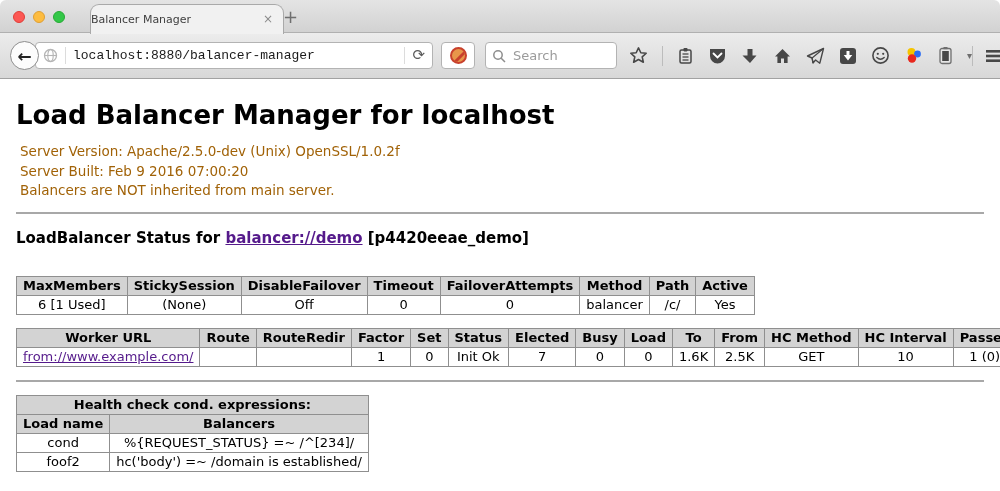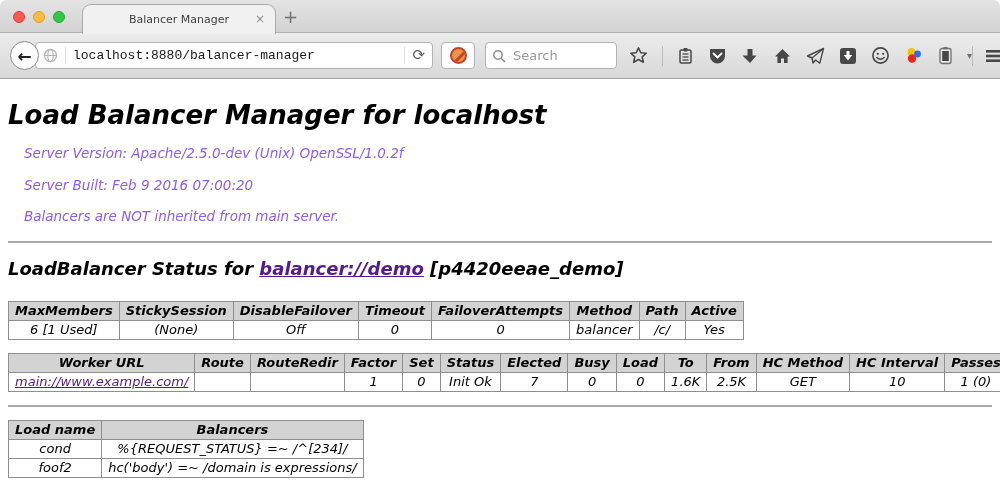--- a/index.html
+++ b/index.html
@@ -17,24 +17,24 @@
     border-bottom:1px solid #b0b0b0;
     border-radius:6px 6px 0 0;
   }
   .traffic { position:absolute; top:11px; left:13px; display:flex; gap:8px; }
   .light { width:12px; height:12px; border-radius:50%; }
   .light.red    { background:#fc5753; border:1px solid #df3e38; }
   .light.yellow { background:#fdbc40; border:1px solid #de9f34; }
   .light.green  { background:#33c748; border:1px solid #27aa35; }
 
   .tab {
-    position:absolute; left:82px; top:4px; width:194px; height:30px;
+    position:absolute; left:90px; top:4px; width:194px; height:30px;
     background:#f1f1f1; border:1px solid #a9a9a9; border-bottom:none;
     border-radius:9px 9px 0 0;
-    display:flex; align-items:center; justify-content:center;
+    display:flex; align-items:center; 
     font-size:11px; color:#3f3f3f;
   }
   .tab-close {
     position:absolute; right:10px; top:8px; font-size:12px; color:#8a8a8a;
     line-height:12px; cursor:default;
   }
   .newtab {
     position:absolute; left:283px; top:6px; font-size:18px; color:#6f6f6f;
   }
 
@@ -85,26 +85,26 @@
   }
   .searchbar input::placeholder { color:#9b9b9b; }
 
   .icon-row { display:flex; align-items:center; gap:14px; margin-left:12px; }
   .icon-row svg { display:block; }
   .tbsep { width:1px; height:20px; background:#bcbcbc; }
   .caret { font-size:10px; color:#6f6f6f; }
   .right-group { display:flex; align-items:center; gap:12px; margin-left:auto; }
 
   
-  .content { padding:0 8px;font-style:italic; }
+  .content { padding:0 16px; }
   h1 { font-size:26px; font-weight:bold; color:#000; margin:21px 0 14px 0; }
-  .info p { margin:16px; font-size:13.5px; line-height:15.5px; color:#8b5cf6; }
+  .info p { margin:4px; font-size:13.5px; line-height:15.5px; color:#a16207; }
   hr { border:0; height:2px; background:#a8a8a8; margin:13px 0; }
 
-  .section-heading { font-size:18px; font-weight:bold; margin:15px 0 22px 0; }
+  .section-heading { font-size:15px; font-weight:bold; margin:15px 0 29px 0; }
   a { color:#551a8b; text-decoration:underline; }
   .section-heading a { font-weight:bold; }
 
   table { border-collapse:collapse; margin:0 0 13px 0; font-size:13px; }
   th, td {
     border:1px solid #8f8f8f; padding:1px 6px; height:19px;
     text-align:center; white-space:nowrap; color:#000;
   }
   th { background:#d3d3d3; font-weight:bold;margin-left:16px; }
 
@@ -281,21 +281,21 @@
       <th class="w7">Busy</th>
       <th class="w8">Load</th>
       <th class="w9">To</th>
       <th class="w10">From</th>
       <th class="w11">HC Method</th>
       <th class="w12">HC Interval</th>
       <th class="w13">Passes</th>
 
     </tr>
     <tr>
-      <td><a href="#">main://www.example.com/</a></td>
+      <td><a href="#">from://www.example.com/</a></td>
       <td></td>
       <td></td>
       <td>1</td>
       <td>0</td>
       <td>Init Ok</td>
       <td>7</td>
       <td>0</td>
       <td>0</td>
       <td>1.6K</td>
       <td>2.5K</td>
@@ -304,28 +304,31 @@
       <td>1 (0)</td>
 
     </tr>
   </tbody>
     </table>
 
   <hr>
 
   <table class="hc-table">
     <tbody>
+        <tr>
+      <th colspan="2">Health check cond. expressions:</th>
+    </tr>
     <tr>
       <th class="h0">Load name</th>
       <th class="h1">Balancers</th>
     </tr>
     <tr>
       <td>cond</td>
       <td>%{REQUEST_STATUS} =~ /^[234]/</td>
     </tr>
     <tr>
       <td>foof2</td>
-      <td>hc('body') =~ /domain is expressions/</td>
+      <td>hc('body') =~ /domain is established/</td>
     </tr>
   </tbody>
     </table>
 
 </div>
 
 </body></html>

